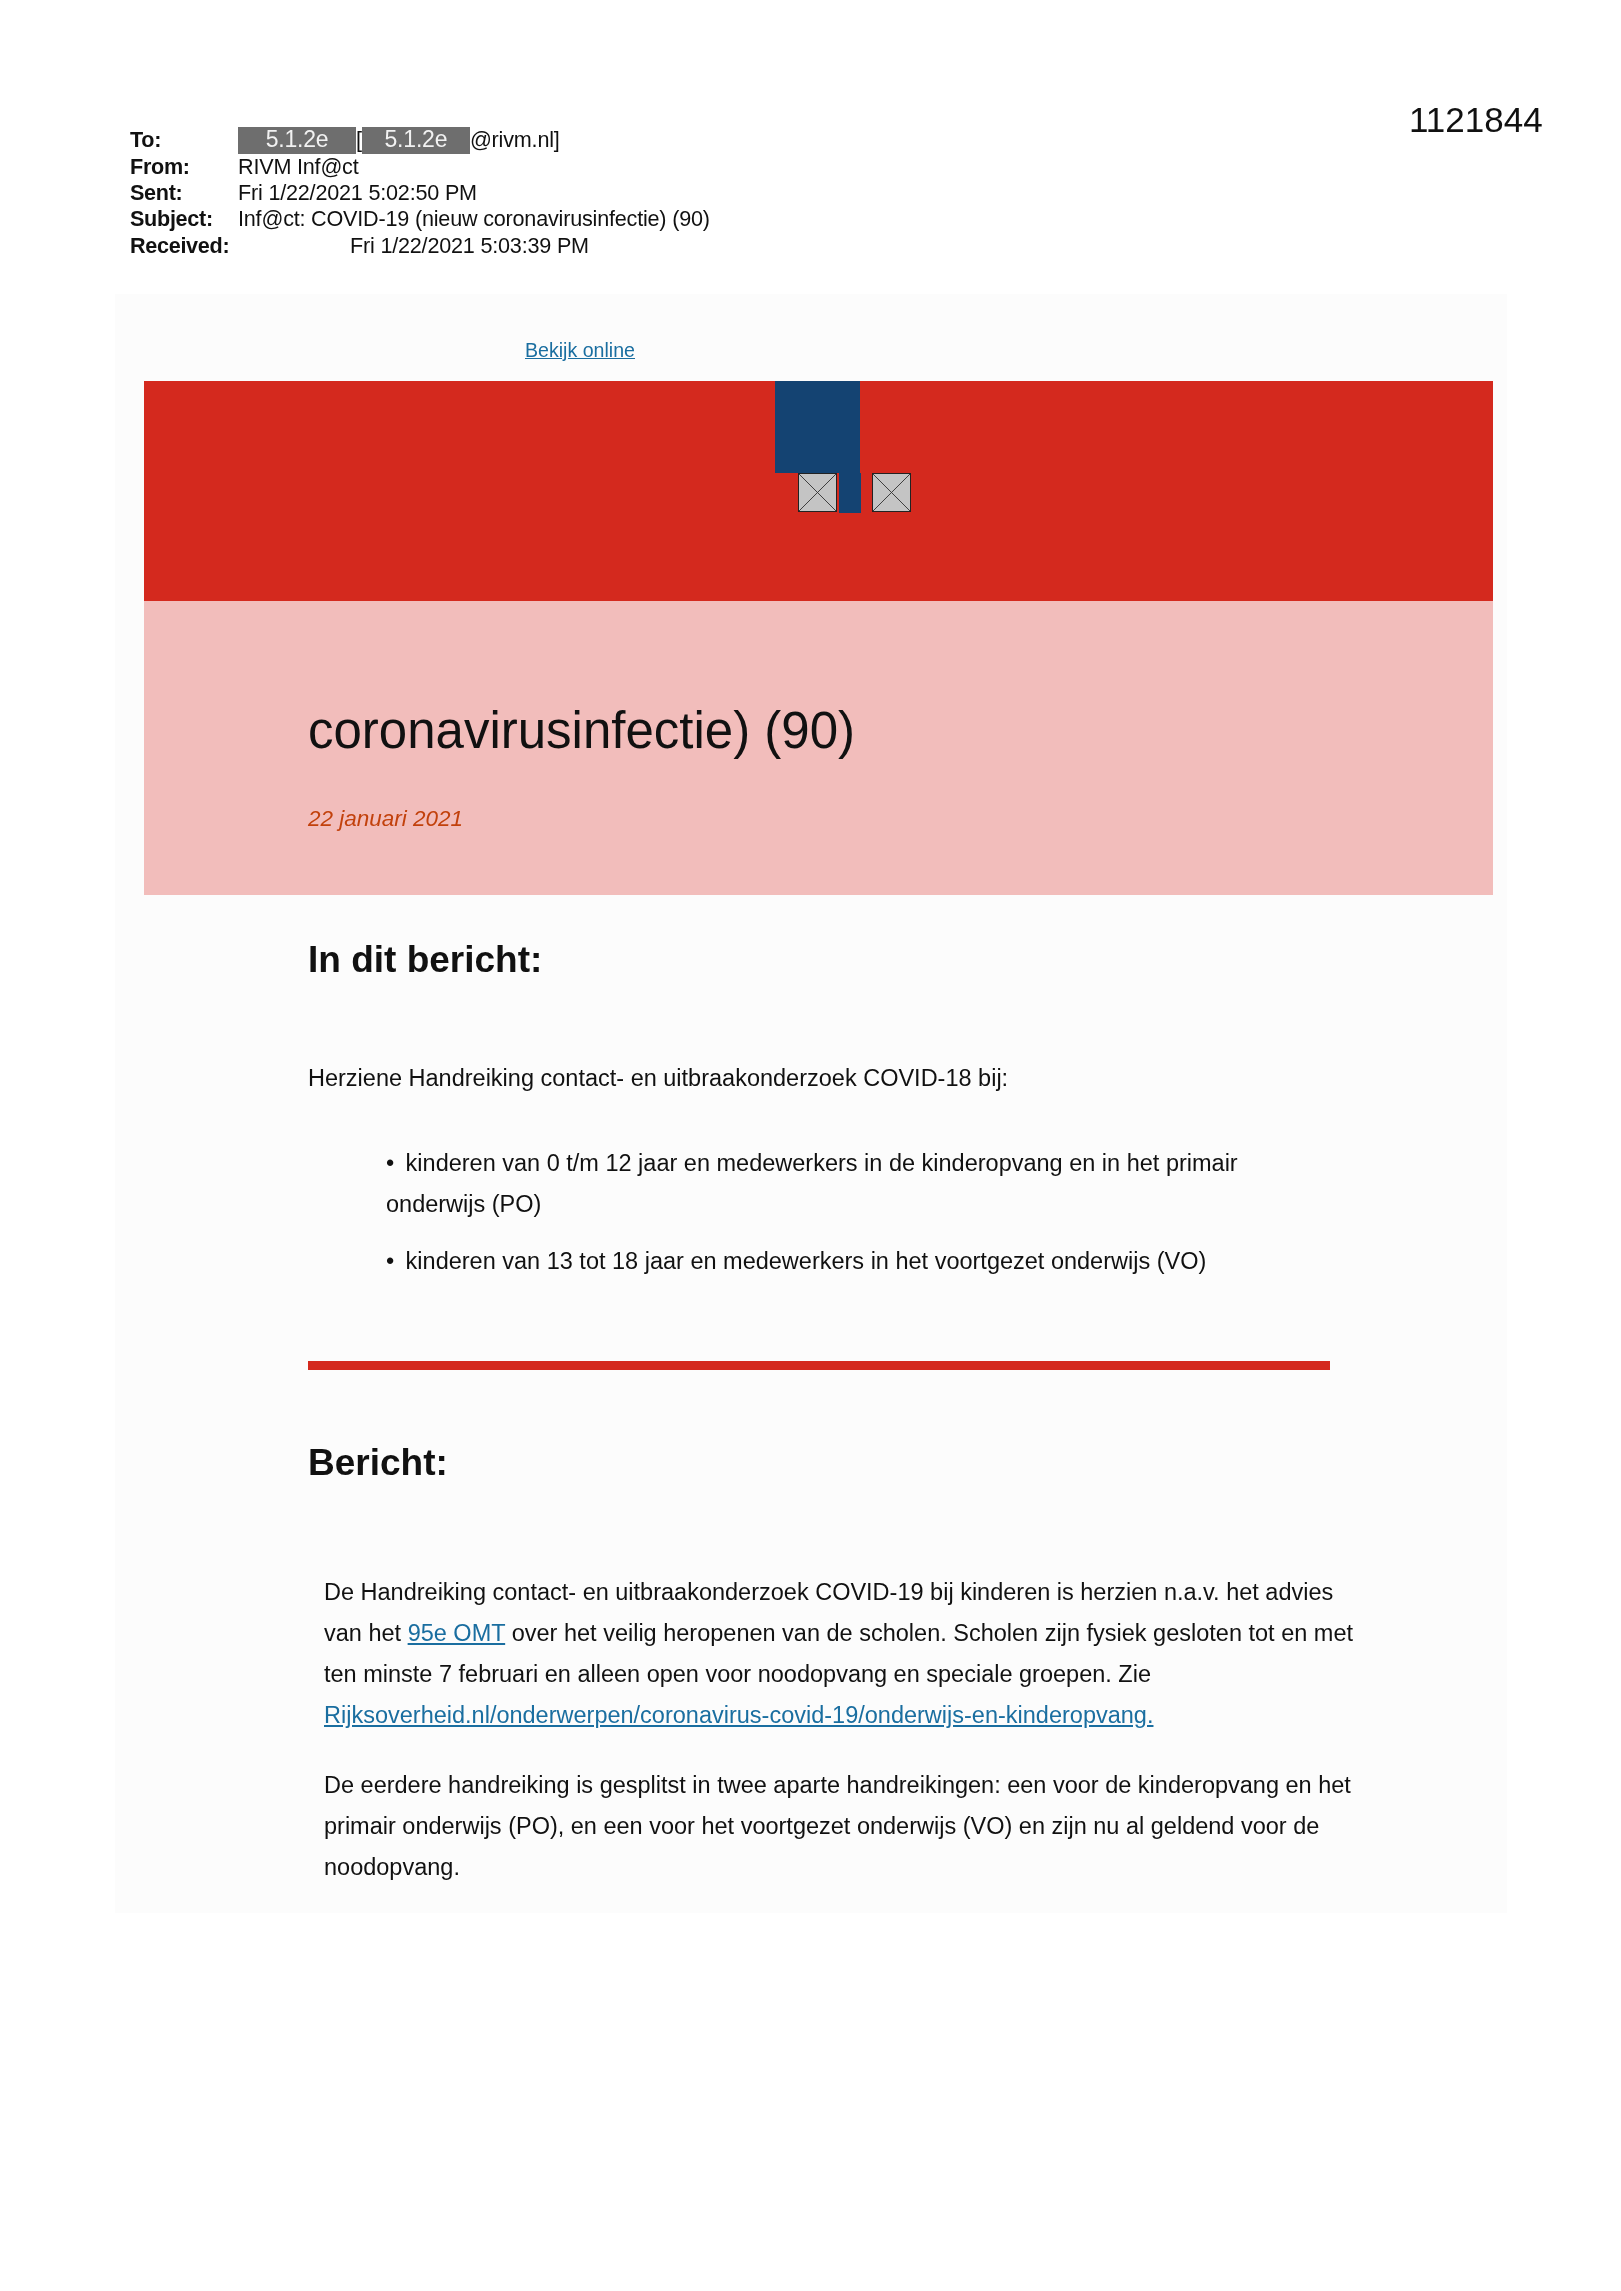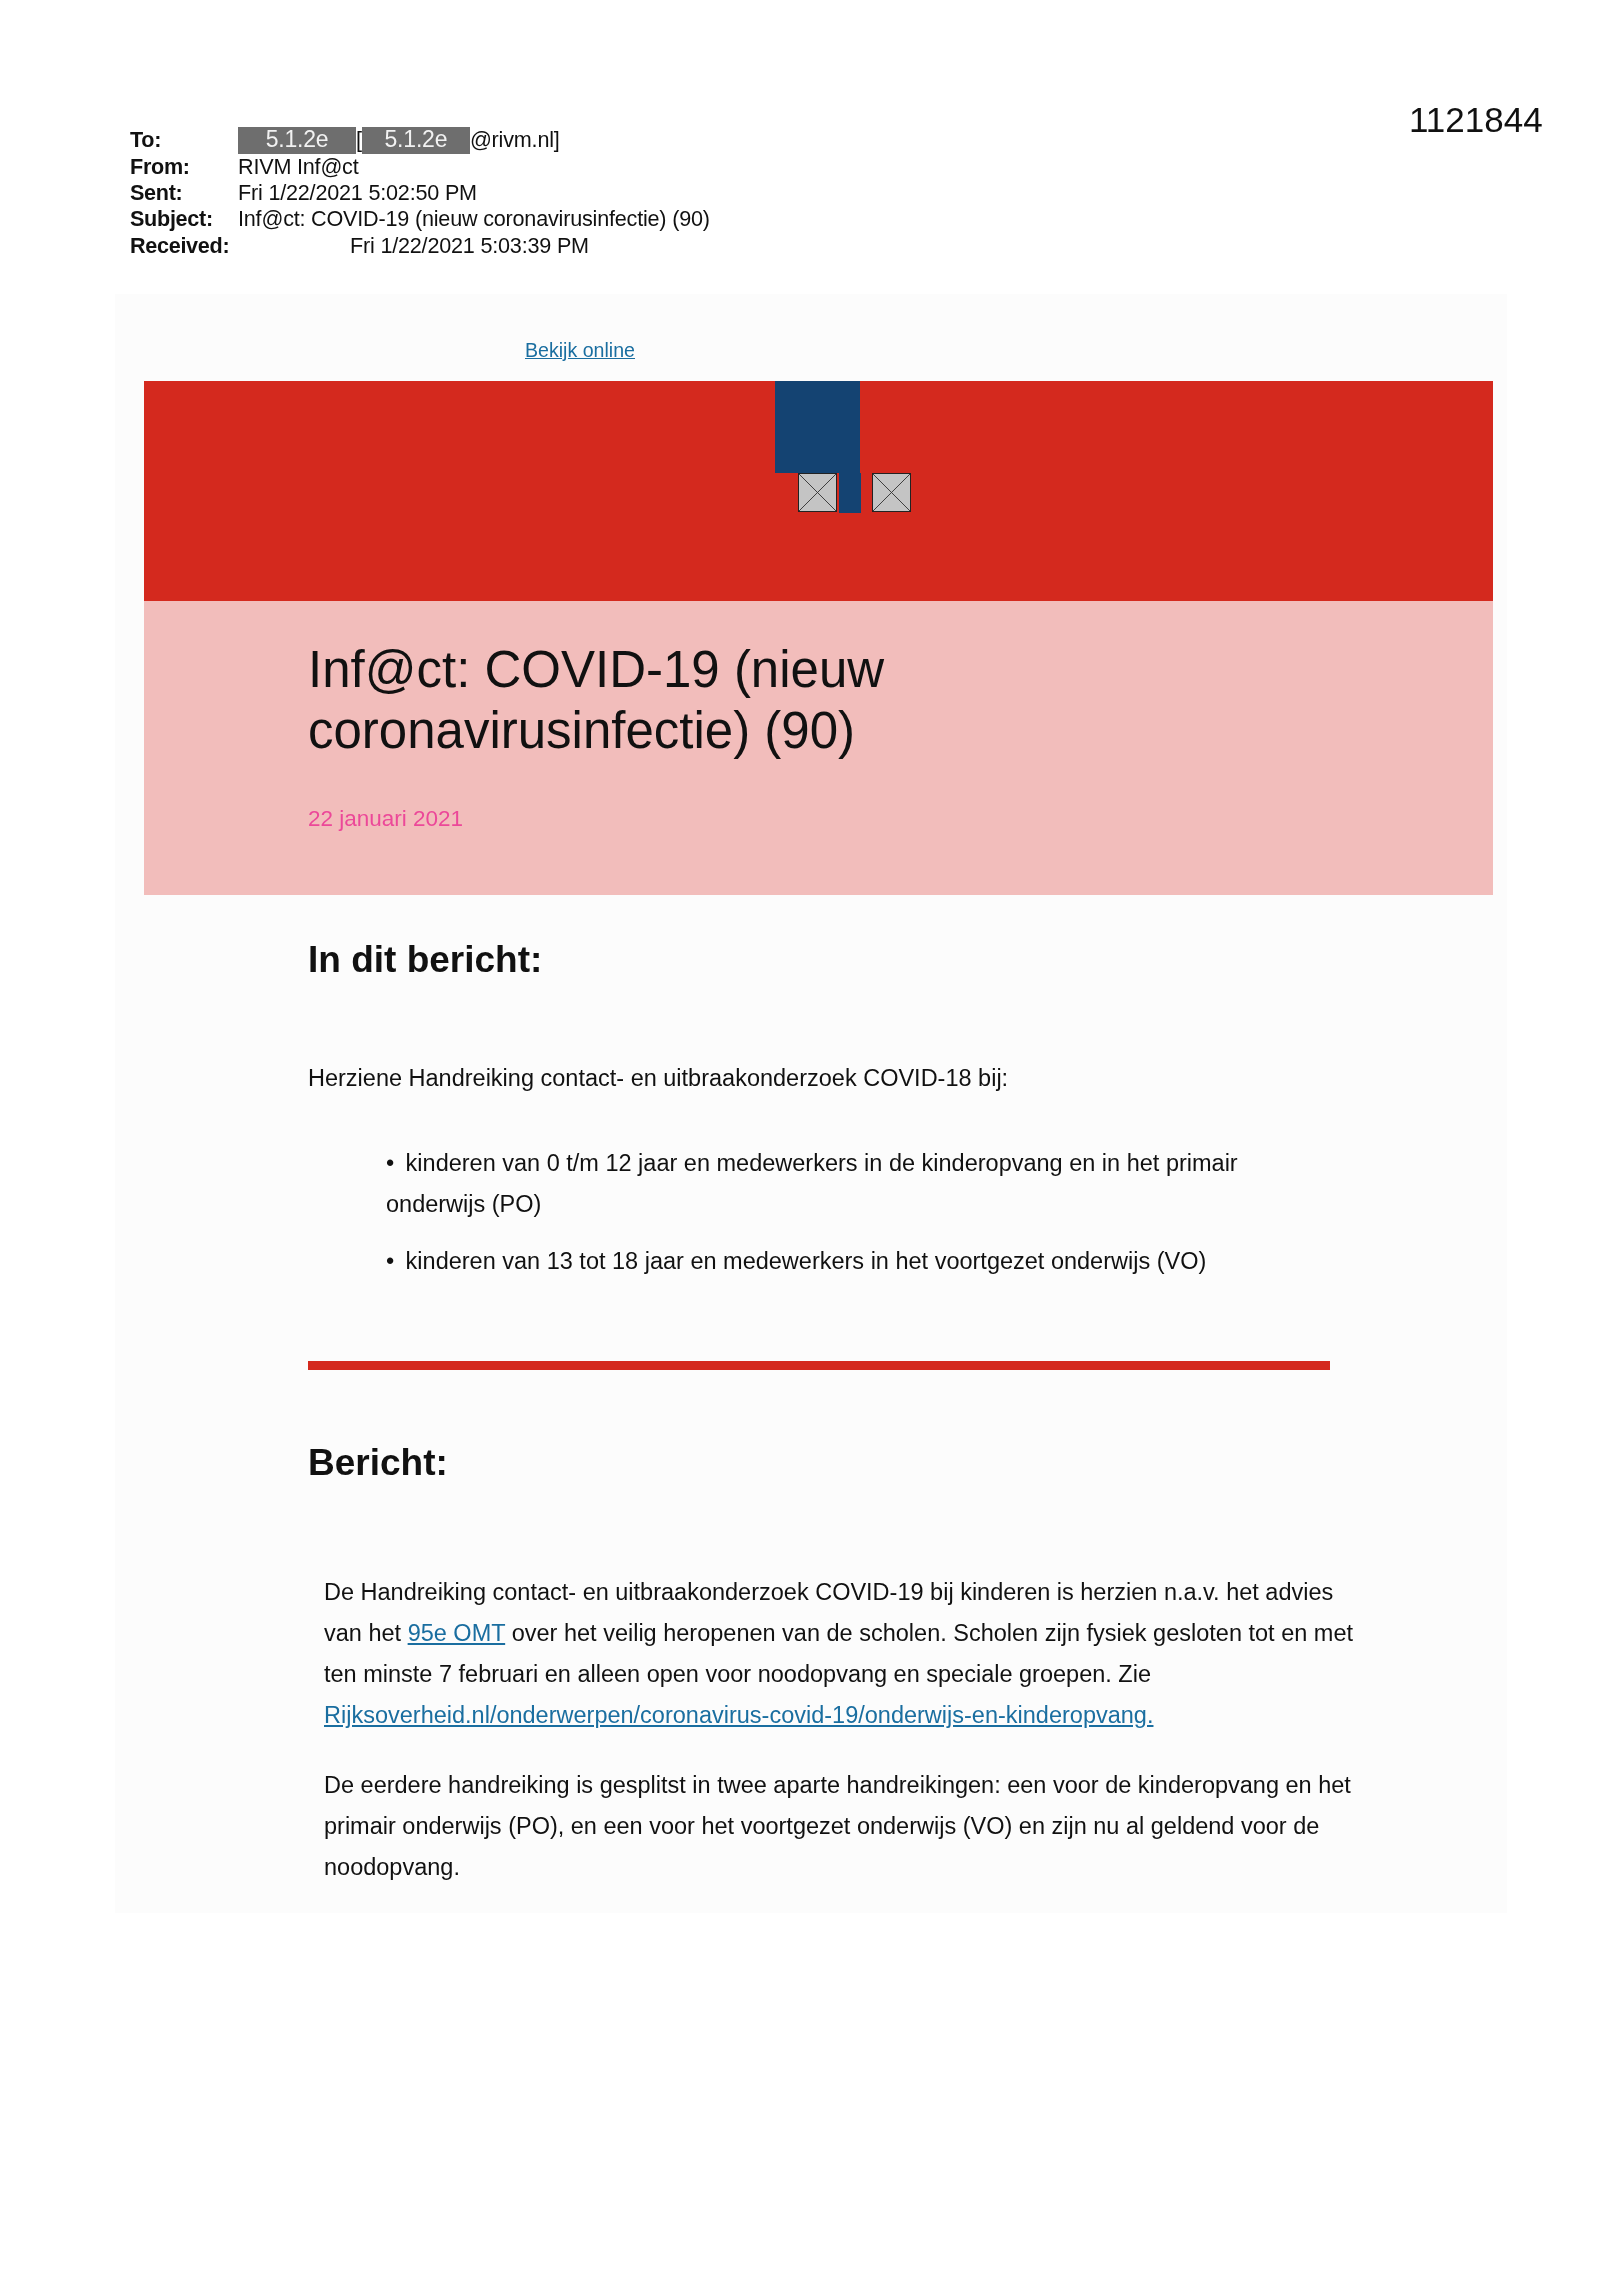--- a/index.html
+++ b/index.html
@@ -50,21 +50,21 @@
   .broken-img svg { display: block; width: 100%; height: 100%; }
   .banner-pink {
     position: absolute; left: 144px; top: 601px; width: 1349px; height: 294px;
     background: #f2bdbb;
   }
   .title {
     position: absolute; left: 308px; top: 639px; width: 784px;
     font-size: 51px; line-height: 61px; font-weight: normal; margin: 0; color: #111;
   }
   .date {
-    position: absolute; left: 308px; top: 806px; font-size: 22.5px; color: #ec4899;
+    position: absolute; left: 308px; top: 806px; font-size: 22.5px; color: #c2410c; font-style: italic;
   }
   .h2 {
     position: absolute; left: 308px; margin: 0;
     font-size: 37px; font-weight: bold; color: #111; line-height: 43px;
   }
   .intro-line {
     position: absolute; left: 308px; top: 1064px; font-size: 23.5px; line-height: 29px;
   }
   .bullets {
     position: absolute; left: 370px; top: 1127px; width: 902px;
@@ -126,21 +126,21 @@
 </div>
 <div class="broken-img" style="left:872px">
   <svg viewBox="0 0 40 40" preserveAspectRatio="none">
       <line x1="0" y1="0" x2="40" y2="40" stroke="#333" stroke-width="1"></line>
       <line x1="40" y1="0" x2="0" y2="40" stroke="#333" stroke-width="1"></line>
     </svg>
 </div>
 
 <div class="banner-pink"></div>
 <h1 class="title">
-  <span>Inf@ct: COVID-19 (nieuw</span><br>
+  <br>
   <span>coronavirusinfectie) (90)</span>
 </h1>
 <div class="date">22 januari 2021</div>
 
 <h2 class="h2" style="top:938px">In dit bericht:</h2>
 <div class="intro-line">Herziene Handreiking contact- en uitbraakonderzoek COVID-18 bij:</div>
 <ul class="bullets">
   <li>
     <span class="bullet-dot">•</span><span>kinderen van 0 t/m 12 jaar en medewerkers in de kinderopvang en in het primair</span><br>
     <span>onderwijs (PO)</span>

